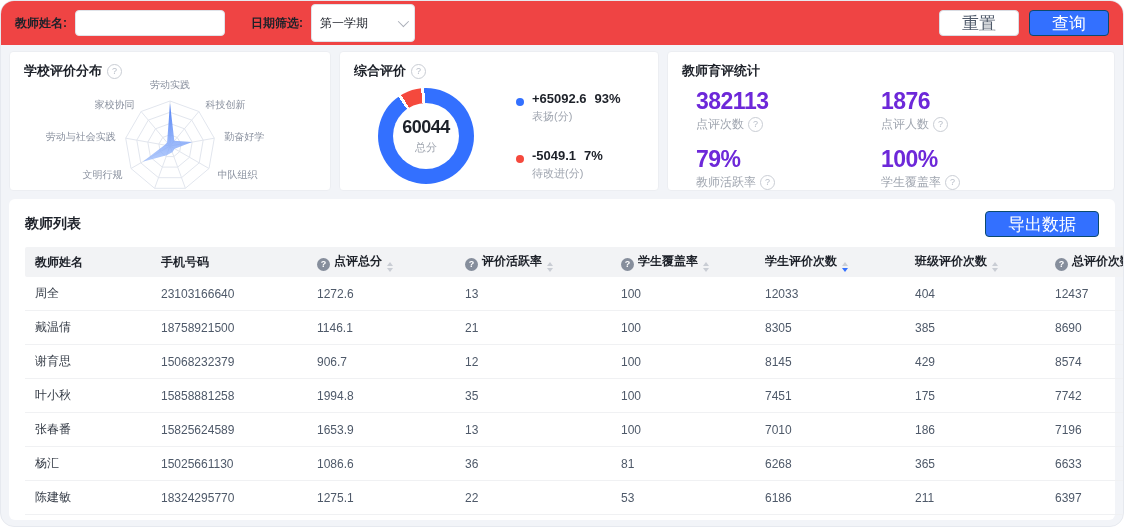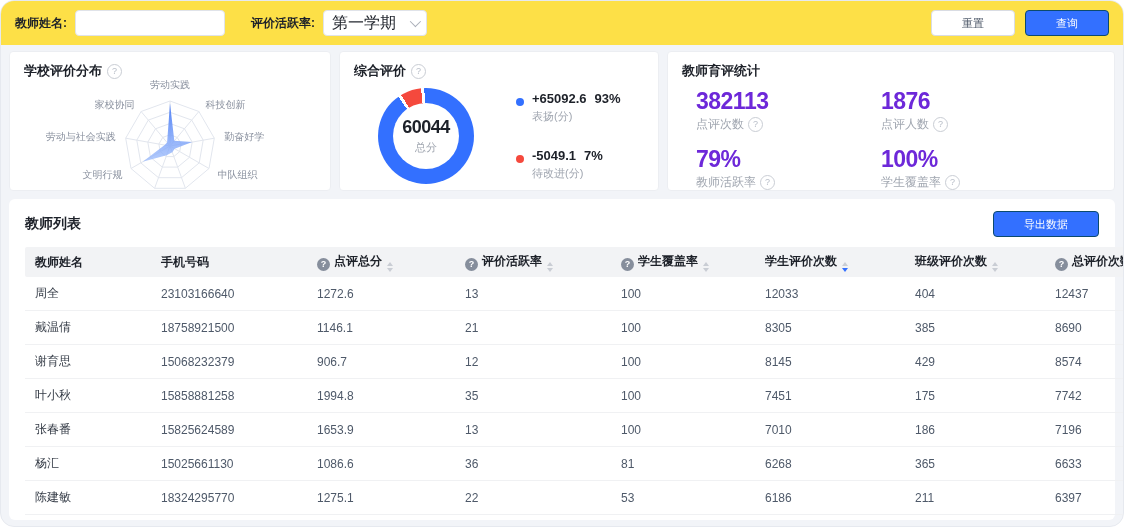--- a/index.html
+++ b/index.html
@@ -1,25 +1,25 @@
 <!DOCTYPE html>
 <html><head>
 <meta charset="utf-8">
 <style>
   html,body{margin:0;padding:0;background:#fff;font-family:"Liberation Sans","DejaVu Sans",sans-serif;}
   .page{position:relative;width:1122px;height:525px;background:#f2f4f8;border:1px solid #e6e9ef;border-radius:14px;overflow:hidden;}
   
-  .topbar{height:44px;background:#fde047;display:flex;align-items:center;padding:0 14px;box-sizing:border-box;}
+  .topbar{height:44px;background:#ef4444;display:flex;align-items:center;padding:0 14px;box-sizing:border-box;}
   .flabel{font-size:12px;color:#1d2129;font-weight:700;margin-right:8px;white-space:nowrap;}
   .tinput{width:150px;height:26px;border:1px solid #e0e3e9;border-radius:4px;box-sizing:border-box;padding:0 8px;font-size:12px;outline:none;}
   .fgap{width:26px;}
-  .selbox{width:104px;height:26px;border:1px solid #e0e3e9;border-radius:4px;box-sizing:border-box;display:flex;align-items:center;justify-content:space-between;padding:0 8px;font-size:16px;color:#1d2129;background:#fff;cursor:pointer;}
+  .selbox{width:104px;height:38px;border:1px solid #e0e3e9;border-radius:4px;box-sizing:border-box;display:flex;align-items:center;justify-content:space-between;padding:0 8px;font-size:12px;color:#1d2129;background:#fff;cursor:pointer;}
   .caret-down{width:7px;height:7px;border-right:1.5px solid #a9aeb8;border-bottom:1.5px solid #a9aeb8;transform:rotate(45deg) translateY(-2px);}
   .spacer{flex:1;}
-  .btn{height:26px;padding:0 30px;border-radius:4px;font-size:11px;display:inline-flex;align-items:center;justify-content:center;cursor:pointer;box-sizing:border-box;white-space:nowrap;}
+  .btn{height:26px;padding:0 22px;border-radius:4px;font-size:17px;display:inline-flex;align-items:center;justify-content:center;cursor:pointer;box-sizing:border-box;white-space:nowrap;}
   .btn-default{background:#fff;border:1px solid #d9dce3;color:#4e5969;margin-right:10px;}
   .btn-primary{background:#3370ff;border:1px solid #0c4a6e;color:#fff;font-weight:400;}
   
   .cards{display:flex;gap:8px;margin:6px 8px 0;height:140px;}
   .card{background:#fff;border:1px solid #eceef2;border-radius:4px;box-sizing:border-box;overflow:hidden;}
   .card-title{font-size:13px;font-weight:700;color:#1d2129;padding:10px 14px 0;display:flex;align-items:center;}
   .q-light{width:13px;height:13px;border:1px solid #c9cdd4;border-radius:50%;color:#b7bdc7;font-size:9px;line-height:13px;text-align:center;margin-left:5px;font-weight:400;display:inline-block;}
   .card-radar{width:322px;}
   .card-donut{width:320px;}
   .card-stats{flex:1;}
@@ -68,21 +68,21 @@
 </style>
 </head>
 <body>
 
 <div class="page">
 
   <div class="topbar">
     <span class="flabel">教师姓名:</span>
     <input class="tinput" type="text" value="" style="">
     <span class="fgap"></span>
-    <span class="flabel">评价活跃率:</span>
+    <span class="flabel">日期筛选:</span>
     <div class="selbox">
       <span>第一学期</span>
       <span class="caret-down"></span>
     </div>
     <span class="spacer"></span>
     <button class="btn btn-default">重置</button>
     <button class="btn btn-primary">查询</button>
   </div>
 
   <div class="cards">

